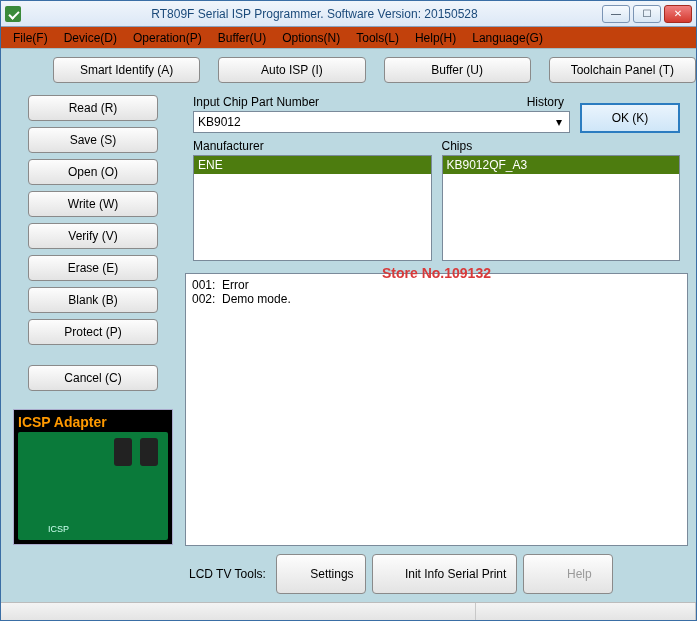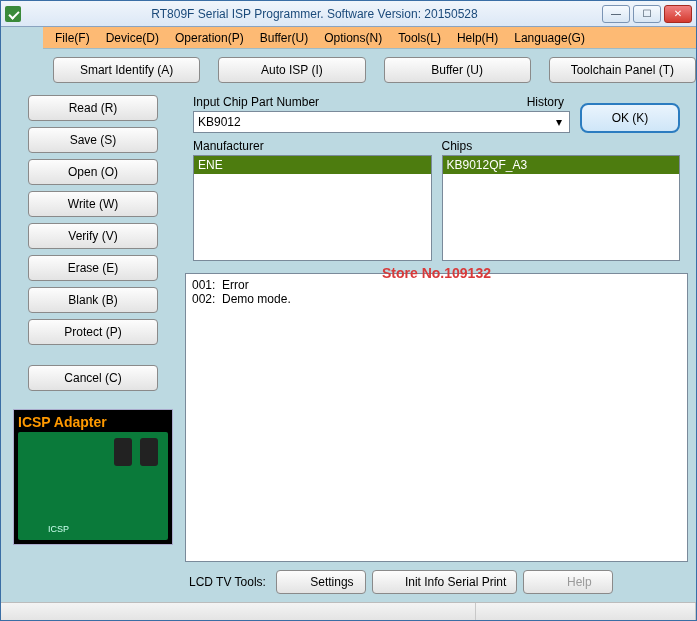--- a/index.html
+++ b/index.html
@@ -5,49 +5,49 @@
   * { box-sizing: border-box; font-family: Tahoma, Arial, sans-serif; font-size: 12px; }
   body { margin:0; background:#fff; width:697px; height:621px; overflow:hidden; }
   .window { width:697px; height:621px; border:1px solid #3a6ea5; background:#bcd9e1; display:flex; flex-direction:column; }
   .titlebar { height:26px; background:linear-gradient(#f0f5fb,#dce8f6); border-bottom:1px solid #8aa3c0; display:flex; align-items:center; padding:0 4px; }
   .titlebar .icon { width:16px; height:16px; background:#3a8a3a; margin-right:6px; border-radius:2px; position:relative; }
   .titlebar .icon::after { content:''; position:absolute; top:5px; left:4px; width:8px; height:4px; border-left:2px solid #fff; border-bottom:2px solid #fff; transform:rotate(-45deg); }
   .titlebar .title { flex:1; color:#1b4a7a; font-size:12px;text-align:center; }
   .winbtns { display:flex; gap:3px; }
   .winbtn { width:28px; height:18px; border:1px solid #7a94b4; background:linear-gradient(#f6fafe,#d8e6f4); border-radius:3px; display:flex; align-items:center; justify-content:center; font-size:10px; color:#2c3e50; }
   .winbtn.close { background:linear-gradient(#f08080,#d43a2f); color:#fff; border-color:#a52a1f; }
-  .menubar { height:22px; background:#fdba74; border-bottom:1px solid #9fbac6; display:flex; align-items:center; padding:0 4px; gap:0;margin-left:42px; }
+  .menubar { height:22px; background:#c2410c; border-bottom:1px solid #9fbac6; display:flex; align-items:center; padding:0 4px; gap:0; }
   .menuitem { padding:3px 8px; color:#000; cursor:default; }
   .body { flex:1; display:flex; flex-direction:column; }
   .toprow { display:flex; gap:18px; padding:8px 0 6px 16px;margin-left:36px; }
   .btn { background:linear-gradient(#fdfdfd,#e3e3e3); border:1px solid #8a8a8a; border-radius:4px; height:26px; display:flex; align-items:center; justify-content:center; padding:0 10px; min-width:120px; cursor:pointer; }
   .main { flex:1; display:flex; padding:0 8px 6px 8px; gap:8px; overflow:hidden; }
   .leftcol { width:168px; display:flex; flex-direction:column; gap:4px; }
   .leftpanel { background:#bcd9e1; border:none; padding:6px 8px; display:flex; flex-direction:column; gap:6px; flex:0 0 auto;text-align:right; }
   .leftpanel .btn { width:130px; min-width:0; margin:0 auto; }
   .imgbox { margin-top:4px; background:#000000; border:1px solid #aac; width:160px; height:136px; align-self:center; padding:4px; display:flex; flex-direction:column; }
   .imgbox .lbl { color:#ff9900; font-weight:bold; font-size:14px; margin-bottom:2px;}
   .pcb { flex:1; background:#0a7a3a; border-radius:2px; position:relative; overflow:hidden; }
   .pcb::before { content:''; position:absolute; top:6px; right:10px; width:18px; height:28px; background:#222; border-radius:3px; box-shadow:-26px 0 0 #222;}
   .pcb::after { content:'ICSP'; position:absolute; bottom:6px; left:30px; color:#cfe; font-size:9px;}
   .rightcol { flex:1; display:flex; flex-direction:column; gap:6px; min-width:0;}
   .group { background:#bcd9e1; border:none; padding:6px 8px; position:relative;}
   .row { display:flex; align-items:center; gap:8px; }
   .lbltxt { color:#000; }
   .combo { flex:1; height:22px; border:1px solid #7a8a9a; background:#fff; display:flex; align-items:center; padding:0 4px; position:relative;}
   .combo .arrow { position:absolute; right:2px; top:2px; width:16px; height:16px; display:flex; align-items:center; justify-content:center;}
-  .okbtn { width:100px; height:30px; border:2px solid #2b7cc0; border-radius:8px; background:linear-gradient(#eaf4fd,#cfe6f8); display:flex; align-items:center; justify-content:center; cursor:pointer;}
+  .okbtn { width:100px; height:30px; border:2px solid #2b7cc0; border-radius:0; background:linear-gradient(#eaf4fd,#cfe6f8); display:flex; align-items:center; justify-content:center; cursor:pointer;}
   .listbox { background:#fff; border:1px solid #7a8a9a; height:106px; overflow:auto;}
   .listitem { padding:2px 4px;}
   .listitem.sel { background:#4d7c0f; color:#fff;}
   .watermark { position:absolute; top:-8px; left:50%; transform:translateX(-50%); color:#d83a3a; font-size:14px; font-weight:bold; z-index:5;}
   .log { background:#fff; border:1px solid #7a8a9a; flex:1; padding:4px 6px; position:relative; overflow:auto; min-height:200px; white-space:pre;}
   .bottombar { display:flex; align-items:center; gap:6px; padding:2px 0;text-align:center;}
   .bottombar .lbl2 { padding:0 4px;}
-  .bottombar .btn { min-width:90px; height:24px;padding-left:32px;}
+  .bottombar .btn { min-width:90px; height:40px;padding-left:32px;}
   .bottombar .btn.disabled { color:#9a9a9a;}
   .statusbar { height:18px; background:linear-gradient(#f4f4f4,#e4e4e4); border-top:1px solid #bcbcbc; display:flex;}
   .statussec { flex:1; border-right:1px solid #c8c8c8;}
   .twocol { display:flex; gap:10px; margin-top:6px;}
   .col { flex:1; display:flex; flex-direction:column; gap:2px;}
   .topbtn { flex:1; }
   .hist { margin-left:auto; padding-right:6px;}
   .chipinputrow { display:flex; gap:10px; align-items:flex-start;}
   .chipinputleft { flex:1;}
   .logwrap { position:relative; flex:1; display:flex;}

